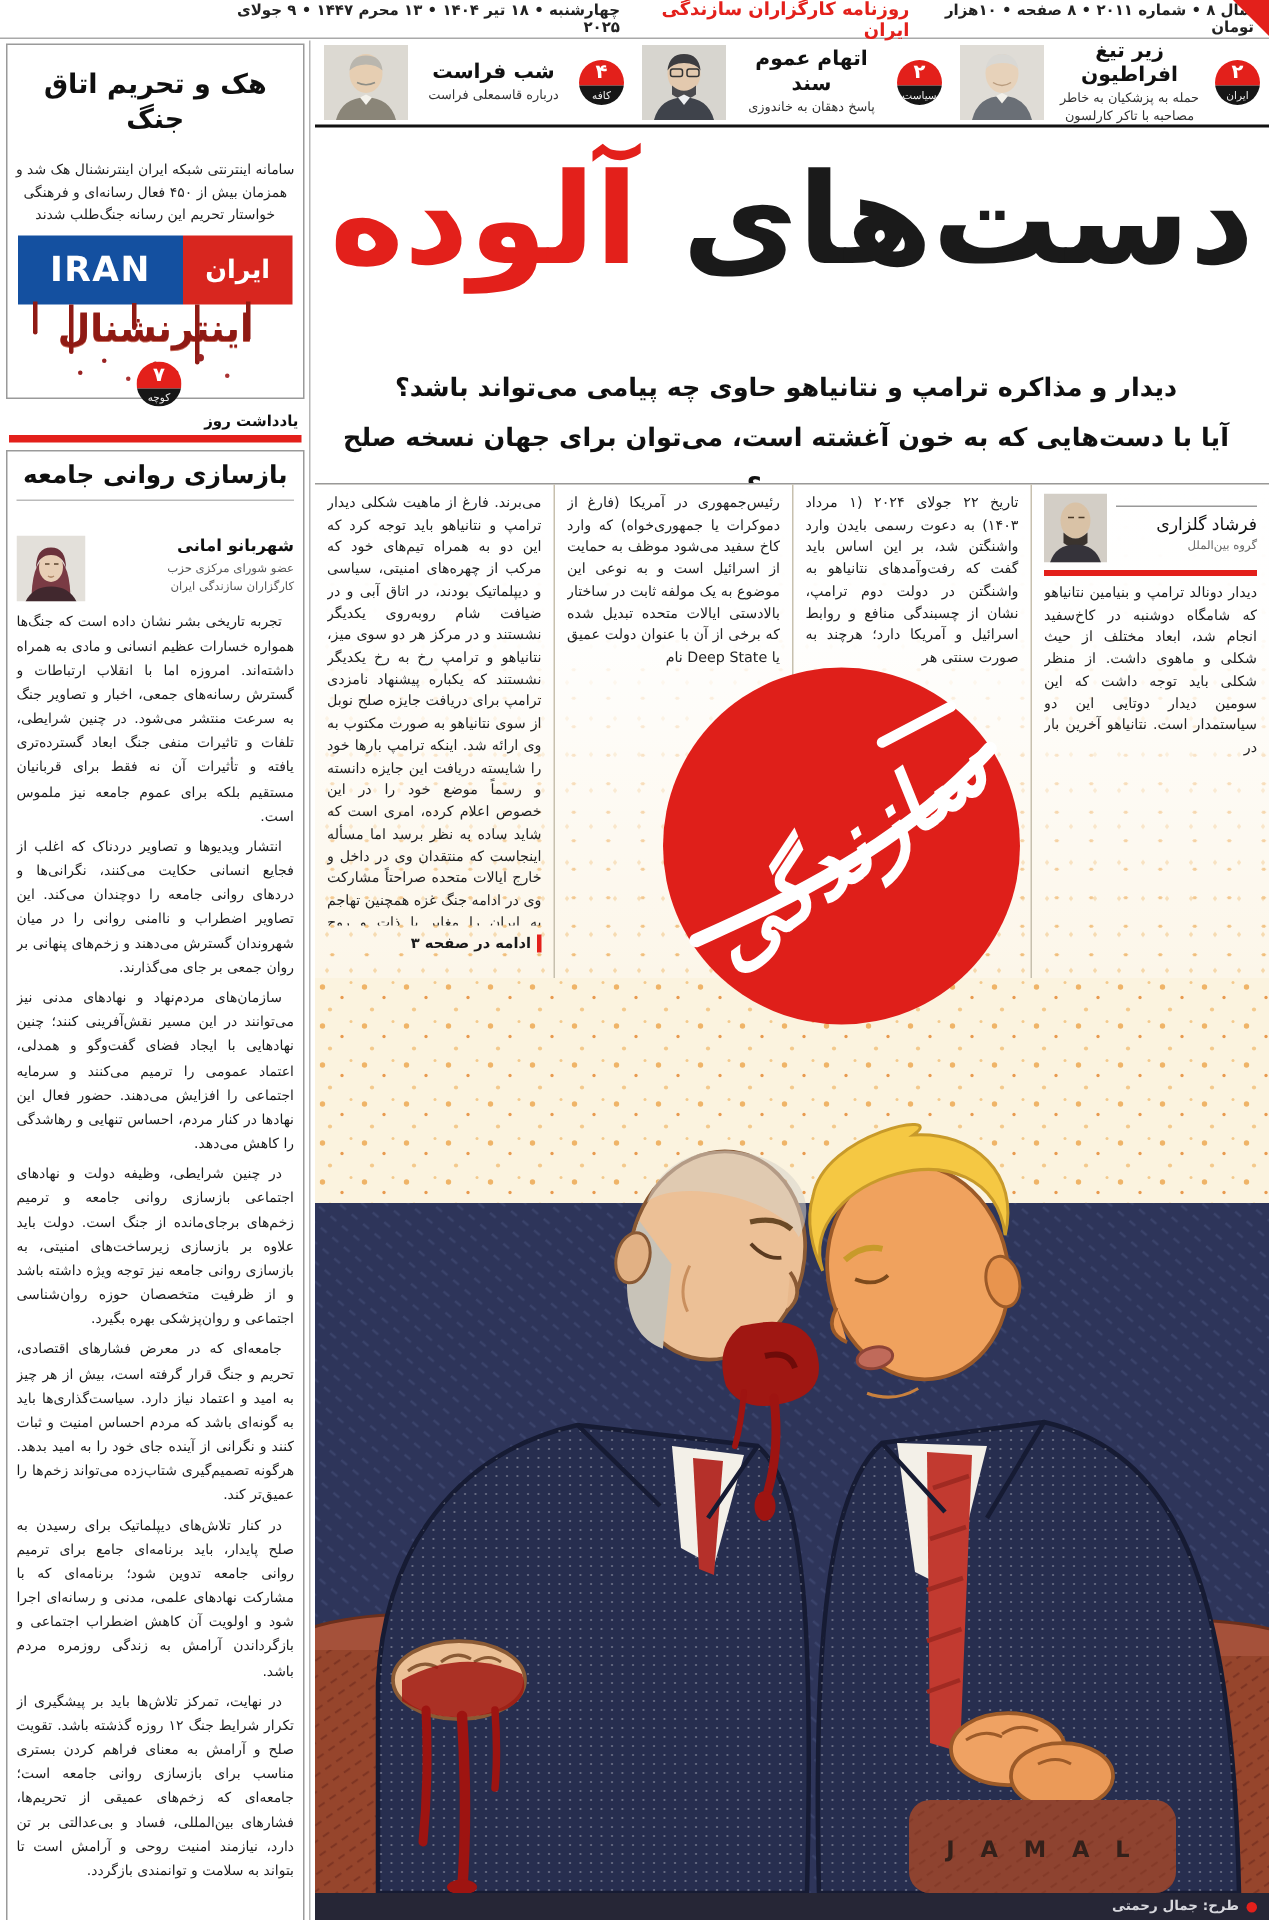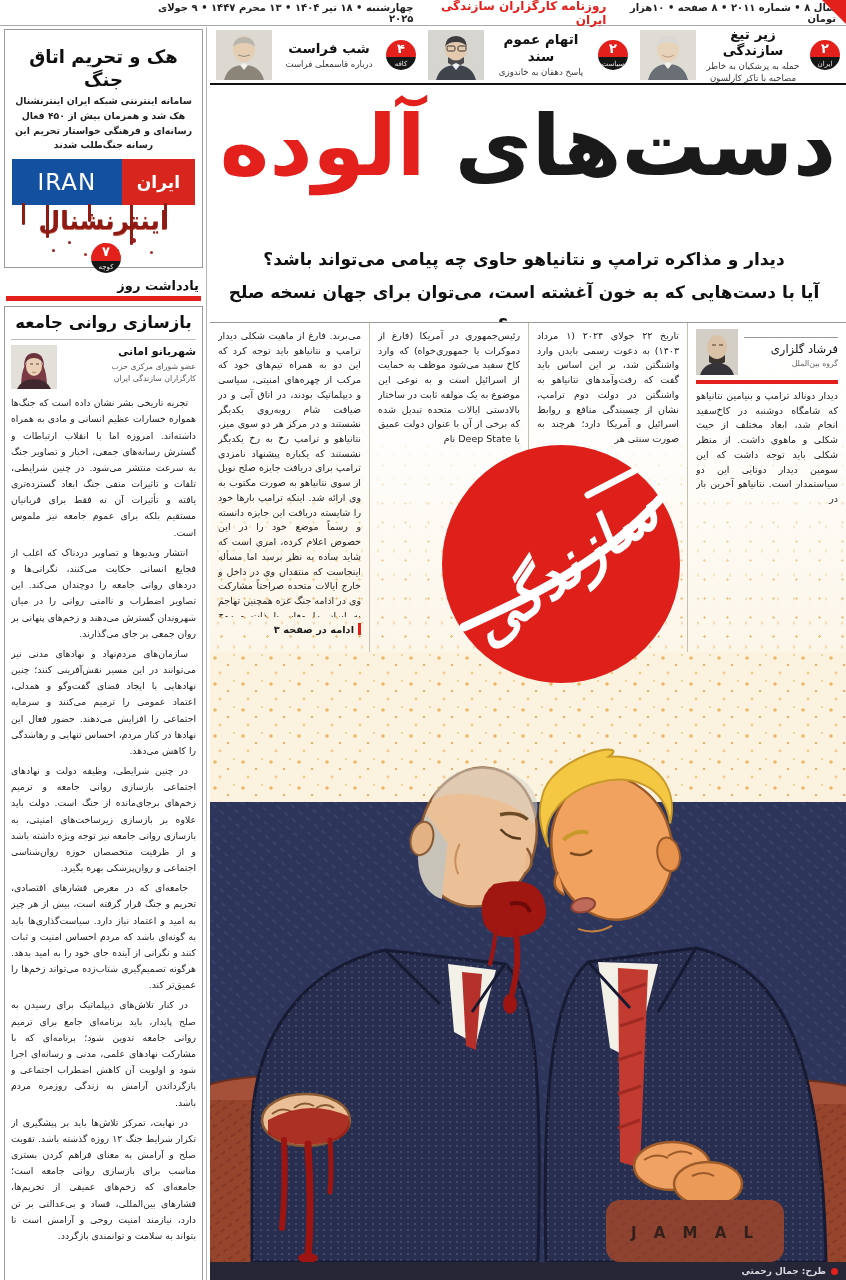--- a/index.html
+++ b/index.html
@@ -29,41 +29,41 @@
   .t-sub { font-size:8.6px; color:#333; margin-top:2px; line-height:1.35; }
   .t-photo { flex:0 0 56px; height:50px; }
   .t-photo svg { width:56px; height:50px; display:block; }
 
   
   .sidebar { position:absolute; top:27px; left:0; width:206px; height:1253px; background:#fff;
     border-left:1px solid #fff; padding:2px 3px; }
   .sb-rule { position:absolute; top:27px; left:206px; width:1px; height:1253px; background:#b5b5b5; }
   .sb-box { border:1px solid #9a9a9a; padding:15px 5px 0; }
   .sb-head { font-size:18px; font-weight:bold; text-align:center; color:#101010; line-height:1.3; }
-  .sb-lede { font-size:9.3px; font-weight:bold; text-align:center; color:#222; line-height:1.6; margin-top:2px; }
+  .sb-lede { font-size:9.3px; font-weight:normal; text-align:center; color:#222; line-height:1.6; margin-top:15px; }
   .intl-logo { position:relative; margin:6px 2px 0; height:108px; }
   .intl-row { display:flex; direction:rtl; height:46px; }
   .intl-fa { flex:0 0 40%; background:#d8261f; color:#fff; font-weight:bold; font-size:17px;
     display:flex; align-items:center; justify-content:center; }
-  .intl-en { flex:1; background:#1450a0; color:#fff; font-weight:normal; font-size:23px; letter-spacing:1px;
+  .intl-en { flex:1; background:#1450a0; color:#fff; font-weight:bold; font-size:23px; letter-spacing:1px;
     display:flex; align-items:center; justify-content:center; font-family:"DejaVu Sans", sans-serif; }
   .intl-sub { font-size:25px; font-weight:bold; color:#8f1a14; text-align:center; line-height:1.1; margin-top:2px;
     text-shadow:0 1px 0 #c96a5a; letter-spacing:1px; }
   .drip { position:absolute; background:#8f1a14; width:3px; border-radius:0 0 3px 3px; }
   .splat { position:absolute; width:3px; height:3px; border-radius:50%; background:#8f1a14;
     box-shadow:14px 6px 0 #a33, -18px 10px 0 #a33, 30px -4px 0 1px #922, -34px -2px 0 #922, 48px 8px 0 #a33, -50px 6px 0 #922; }
   .intl-badge { position:absolute; bottom:-6px; right:74px; z-index:3; }
   .sb-label-wrap { margin:10px 2px 0; }
-  .sb-label { font-size:13px; font-weight:bold; color:#111; text-align:right; padding-right:2px; }
+  .sb-label { font-size:10px; font-weight:bold; color:#111; text-align:right; padding-right:2px; }
   .sb-label-bar { height:5px; background:#e3201b; margin-top:3px; }
   .note-box { border:1px solid #9a9a9a; margin-top:5px; padding:6px 6px 0; height:1008px; overflow:hidden; }
   .note-title { font-size:16.5px; font-weight:bold; text-align:center; color:#101010; }
   .note-sub { font-size:10.2px; font-weight:bold; text-align:center; color:#222; line-height:1.55; margin-top:4px; }
   .note-author-row { display:flex; direction:rtl; align-items:flex-start; gap:22px; border-top:1px solid #bbb;
-    margin-top:7px; padding-top:5px; }
+    margin-top:7px; padding-top:23px; }
   .na-meta { flex:1; text-align:right; }
   .na-name { font-size:11px; font-weight:bold; color:#111; }
   .na-role { font-size:7.8px; color:#555; margin-top:3px; line-height:1.5; }
   .na-photo { flex:0 0 46px; height:44px; }
   .na-photo svg { width:46px; height:44px; display:block; }
   .note-body { margin-top:6px; font-size:9.3px; line-height:1.74; text-align:justify; color:#1c1c1c;
     max-height:850px; overflow:hidden; }
   .note-body p { margin-bottom:4px; text-indent:8px; }
 
   
@@ -121,21 +121,21 @@
     <span class="date">چهارشنبه • ۱۸ تیر ۱۴۰۴ • ۱۳ محرم ۱۴۴۷ • ۹ جولای ۲۰۲۵</span>
   </div>
 
   <div class="teasers">
     <div class="teaser">
       <div class="badge">
         <div class="num">۲</div>
         <div class="sec">ایران</div>
       </div>
       <div class="t-text">
-        <div class="t-title">زیر تیغ سازندگی</div>
+        <div class="t-title">زیر تیغ افراطیون</div>
         <div class="t-sub">حمله به پزشکیان به خاطر مصاحبه با تاکر کارلسون</div>
       </div>
       <div class="t-photo">
         <svg viewBox="0 0 56 50">
             <rect width="56" height="50" fill="#dfdcd6"></rect>
             <ellipse cx="28" cy="19" rx="11" ry="13" fill="#e7d2ba"></ellipse>
             <path d="M17 16 q2 -10 11 -10 q9 0 11 10 q-3 -4 -11 -4 q-8 0 -11 4Z" fill="#d9d8d4"></path>
             <path d="M8 50 q4 -16 20 -16 q16 0 20 16Z" fill="#6a6f76"></path>
             <path d="M24 34 l4 5 l4 -5 l-4 -2Z" fill="#f2f0ea"></path>
             <path d="M22 25 q6 4 12 0" stroke="#b99c7e" fill="none"></path>

